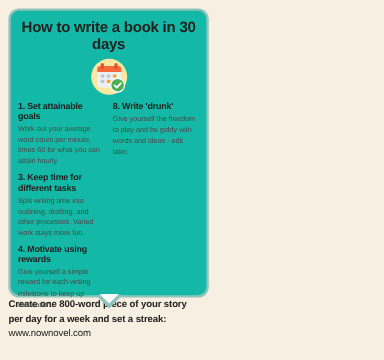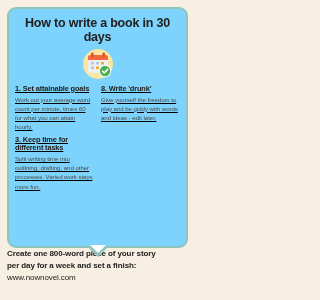--- a/index.html
+++ b/index.html
@@ -16,23 +16,23 @@
   .poster {
     position: relative;
     width: 195px;
     height: 300px;
     box-sizing: border-box;
     padding: 7px 7px 0 7px;
   }
   .card {
     position: relative;
     box-sizing: border-box;
-    width: 181px;
+    width: 167px;
     height: 241px;
-    background: #7dd3fc;
+    background: #14b8a6;
     border: 2px solid #8fc4bc;
     border-radius: 9px;
     padding: 7px 6px 4px 6px;
   }
   .card-tail {
     position: absolute;
     left: 50%;
     transform: translateX(-50%);
     bottom: -11px;
     width: 0;
@@ -68,21 +68,20 @@
     justify-content: center;
     margin: 1px 0 5px 0;
   }
   .columns {
     display: flex;
     gap: 7px;
   }
   .col {
     flex: 1 1 0;
     min-width: 0;
-    text-decoration: underline;
   }
   .tip {
     margin-bottom: 4.5px;
   }
   .tip-head {
     font-size: 7.4px;
     font-weight: bold;
     color: #23211f;
     line-height: 1.15;
     letter-spacing: -0.15px;
@@ -140,34 +139,38 @@
 
       <div class="col">
         <div class="tip">
           <div class="tip-head">1. Set attainable goals</div>
           <div class="tip-body">Work out your average word count per minute, times 60 for what you can attain hourly.</div>
         </div>
         <div class="tip">
           <div class="tip-head">3. Keep time for different tasks</div>
           <div class="tip-body">Split writing time into outlining, drafting, and other processes. Varied work stays more fun.</div>
         </div>
+        <div class="tip">
+          <div class="tip-head">4. Motivate using rewards</div>
+          <div class="tip-body">Give yourself a simple reward for each writing milestone to keep up motivation.</div>
+        </div>
       </div>
 
       <div class="col">
         <div class="tip">
           <div class="tip-head">8. Write 'drunk'</div>
           <div class="tip-body">Give yourself the freedom to play and be giddy with words and ideas - edit later.</div>
         </div>
       </div>
 
     </div>
 
     <div class="card-tail"></div>
     <div class="card-tail-inner"></div>
   </div>
 
   <div class="footer">
     <div>Create one 800-word piece of your story</div>
-    <div>per day for a week and set a finish:</div>
+    <div>per day for a week and set a streak:</div>
     <div class="footer-url">www.nownovel.com</div>
   </div>
 
 </div>
 
 </body></html>

